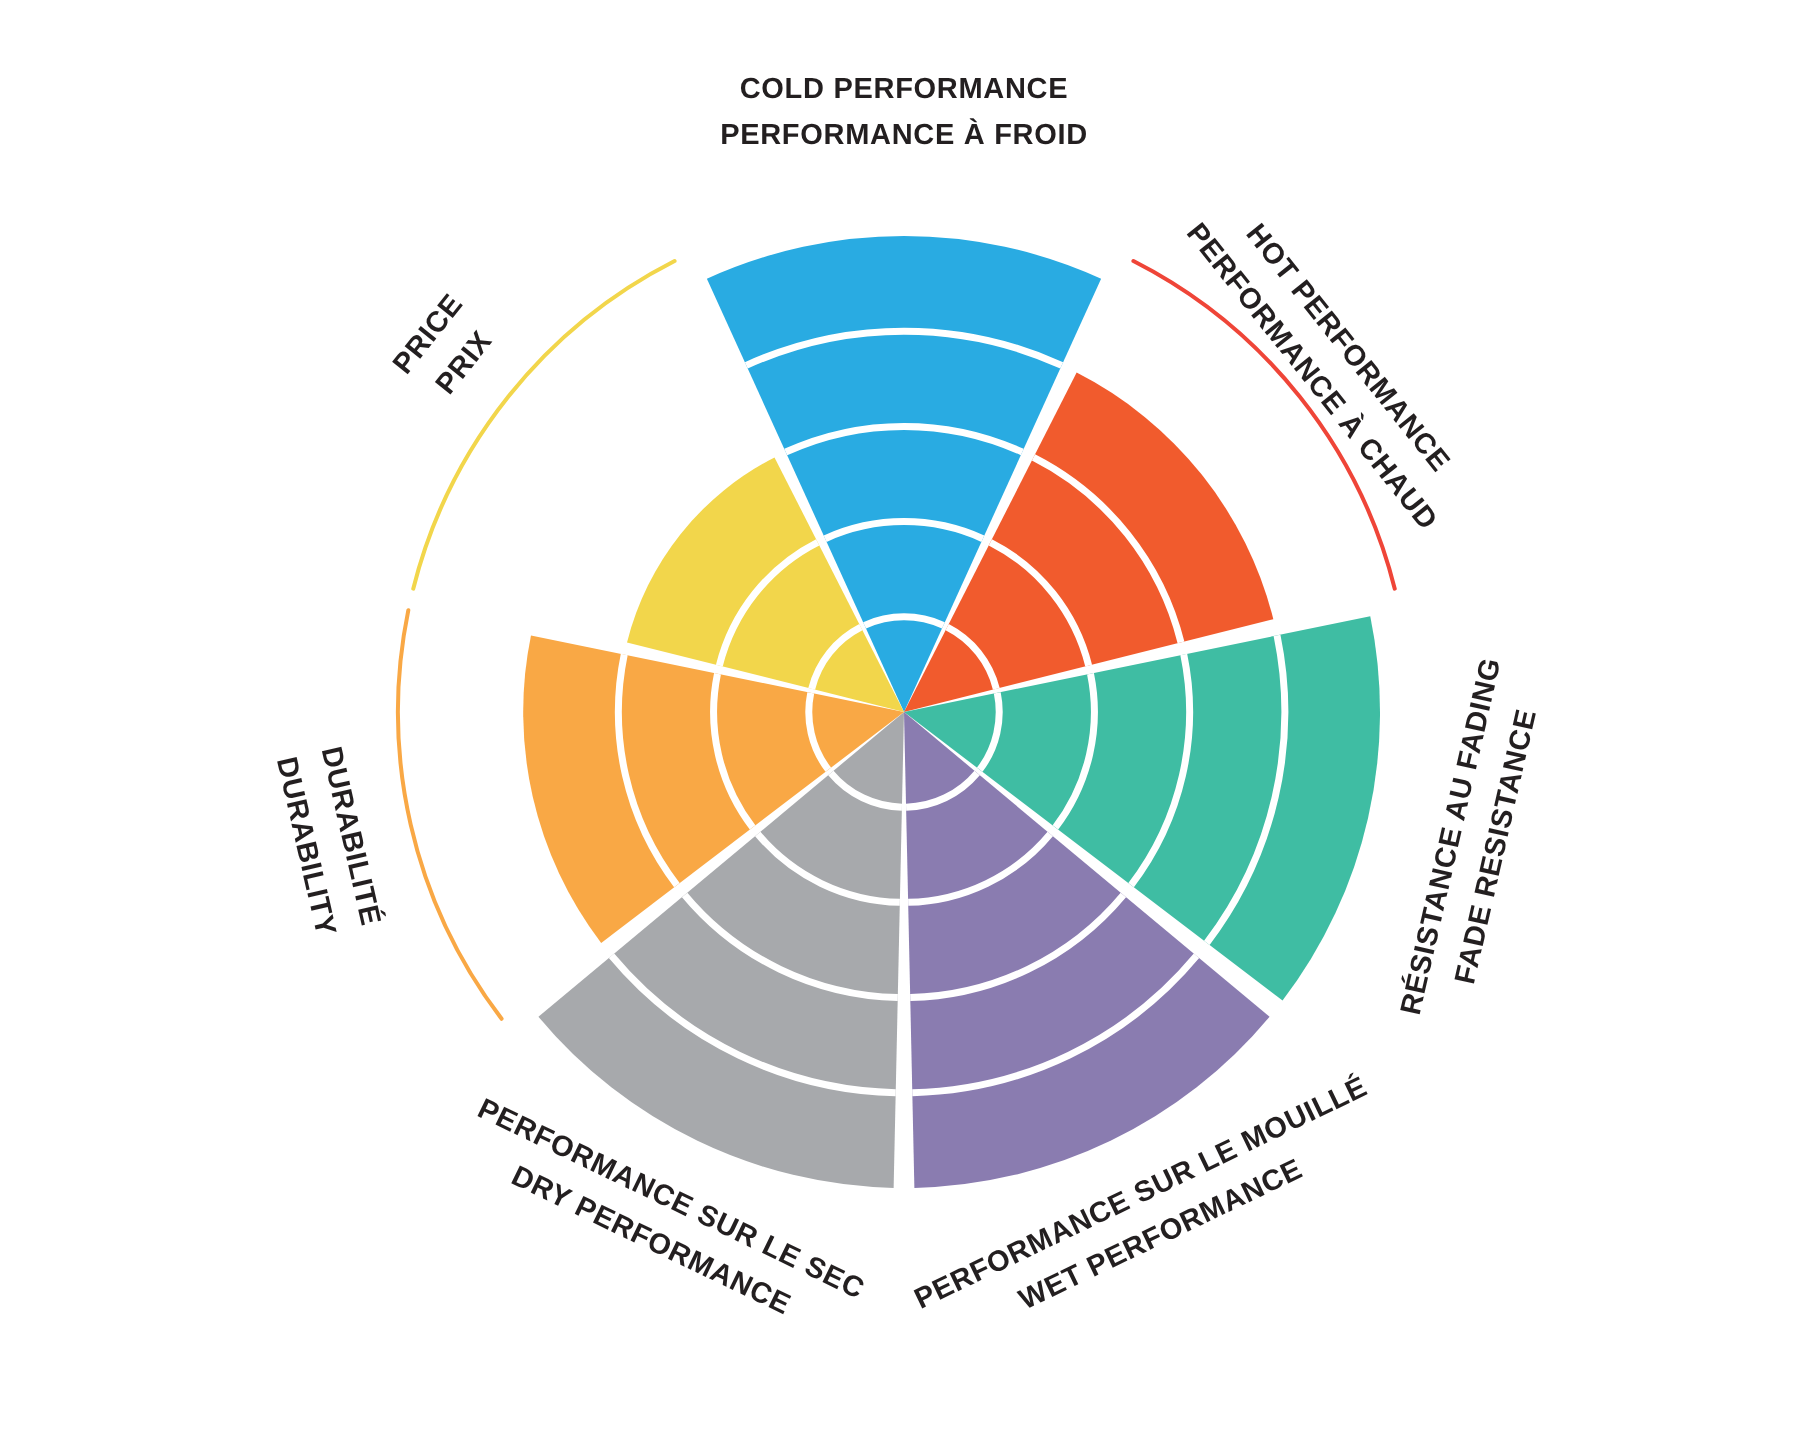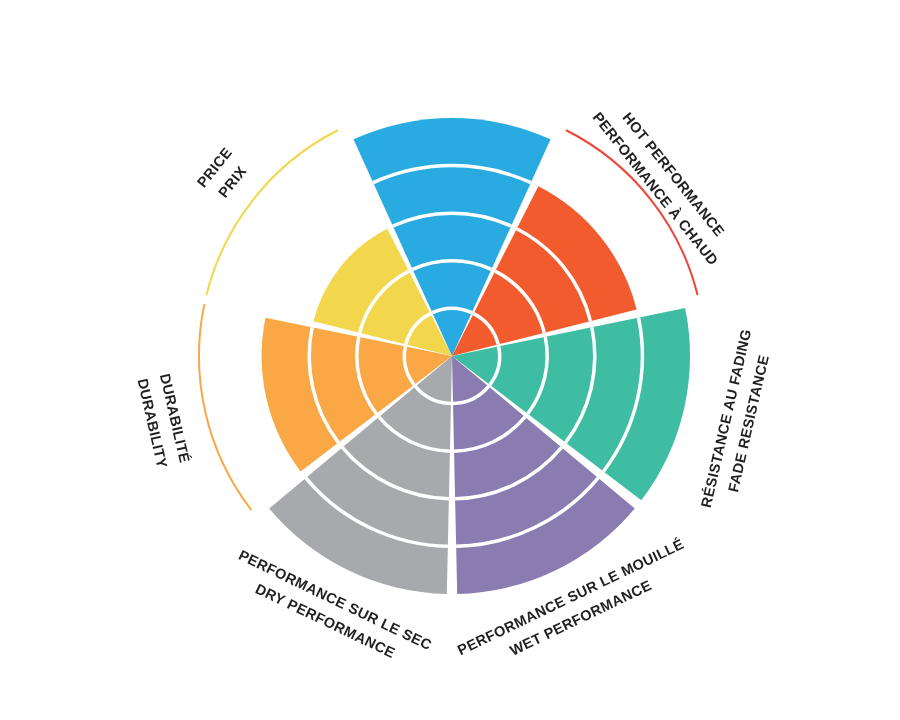--- a/index.html
+++ b/index.html
@@ -66,20 +66,24 @@
       <path d="M 414.15 384.86 A 47.60 47.60 0 0 1 405.37 346.42" fill="none" stroke="#FFFFFF" stroke-width="3.5"></path>
       <path d="M 376.29 413.72 A 95.20 95.20 0 0 1 358.75 336.85" fill="none" stroke="#FFFFFF" stroke-width="3.5"></path>
       <path d="M 338.44 442.58 A 142.80 142.80 0 0 1 312.12 327.27" fill="none" stroke="#FFFFFF" stroke-width="3.5"></path>
       <path d="M 250.80 509.39 A 253 253 0 0 1 204.17 305.10" fill="none" stroke="#F9A845" stroke-width="2" stroke-linecap="round"></path>
       <path d="M 452 356 L 313.51 321.19 A 142.80 142.80 0 0 1 387.25 228.72 Z" fill="#F2D64B"></path>
       <path d="M 405.84 344.40 A 47.60 47.60 0 0 1 430.42 313.57" fill="none" stroke="#FFFFFF" stroke-width="3.5"></path>
       <path d="M 359.67 332.80 A 95.20 95.20 0 0 1 408.83 271.15" fill="none" stroke="#FFFFFF" stroke-width="3.5"></path>
       <path d="M 206.63 294.33 A 253 253 0 0 1 337.28 130.50" fill="none" stroke="#F2D64B" stroke-width="2" stroke-linecap="round"></path>
     </svg>
 
+  <div class="wheel-label label-0">
+    <span>COLD PERFORMANCE</span>
+    <span>PERFORMANCE À FROID</span>
+  </div>
 
   <div class="wheel-label label-1">
     <span>HOT PERFORMANCE</span>
     <span>PERFORMANCE À CHAUD</span>
   </div>
 
   <div class="wheel-label label-2">
     <span>RÉSISTANCE AU FADING</span>
     <span>FADE RESISTANCE</span>
   </div>

